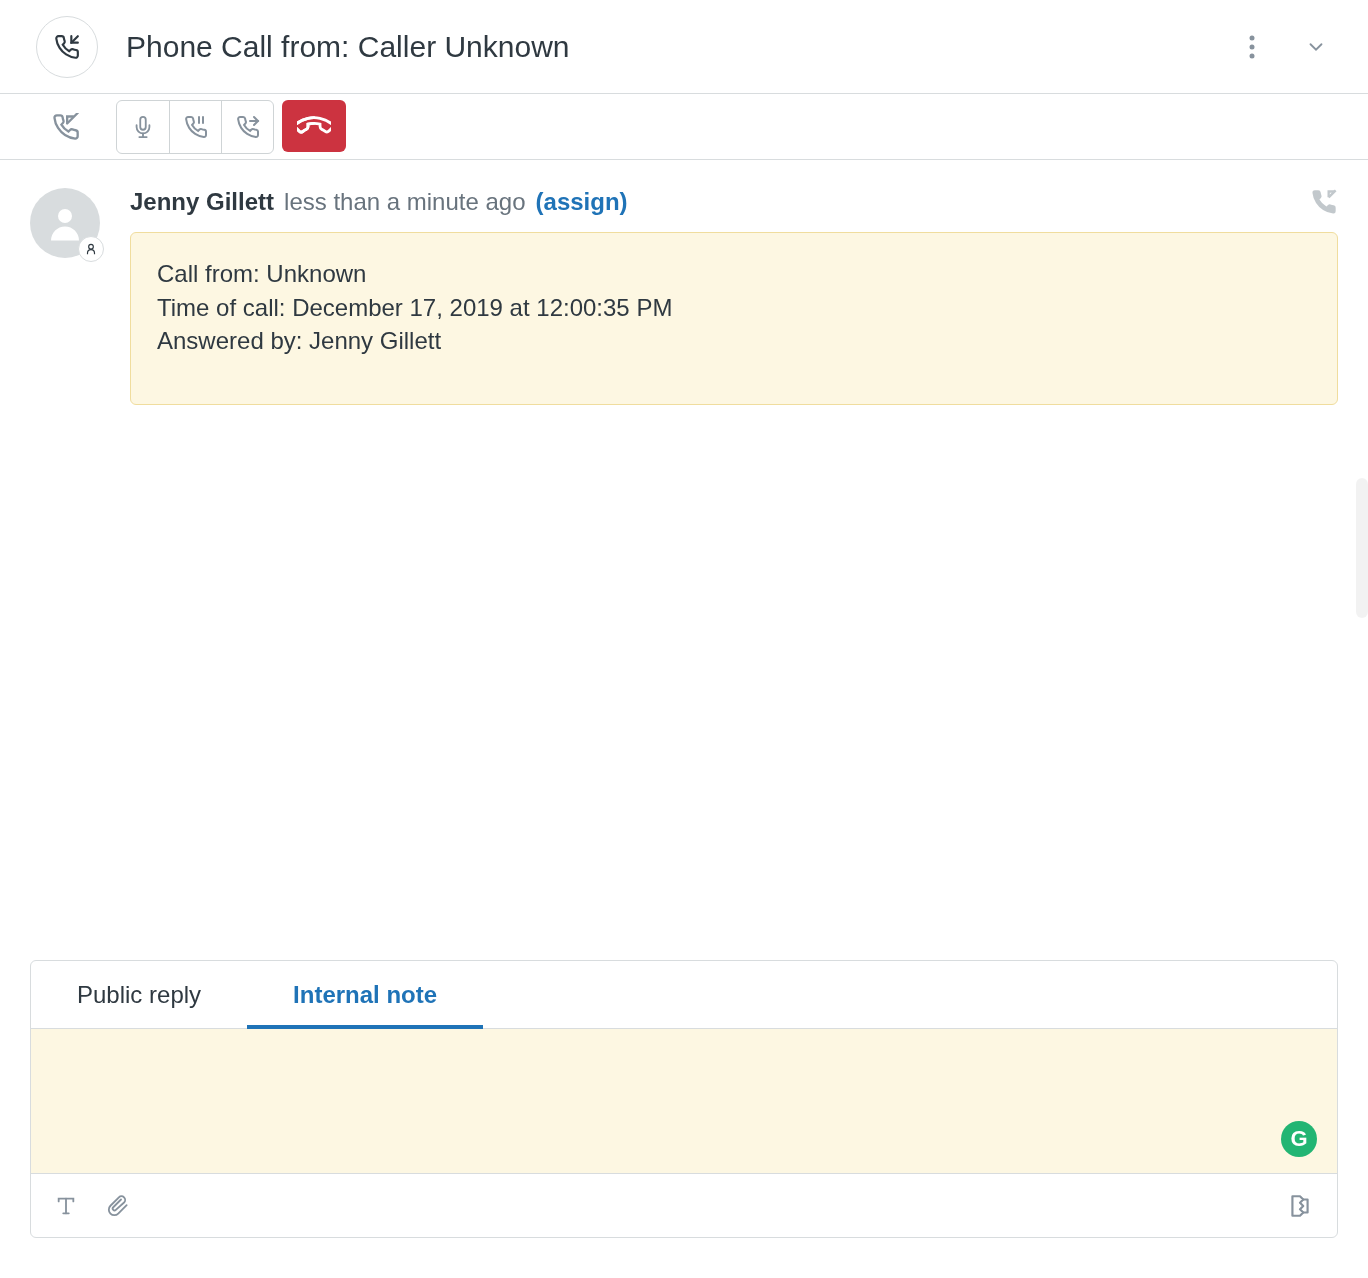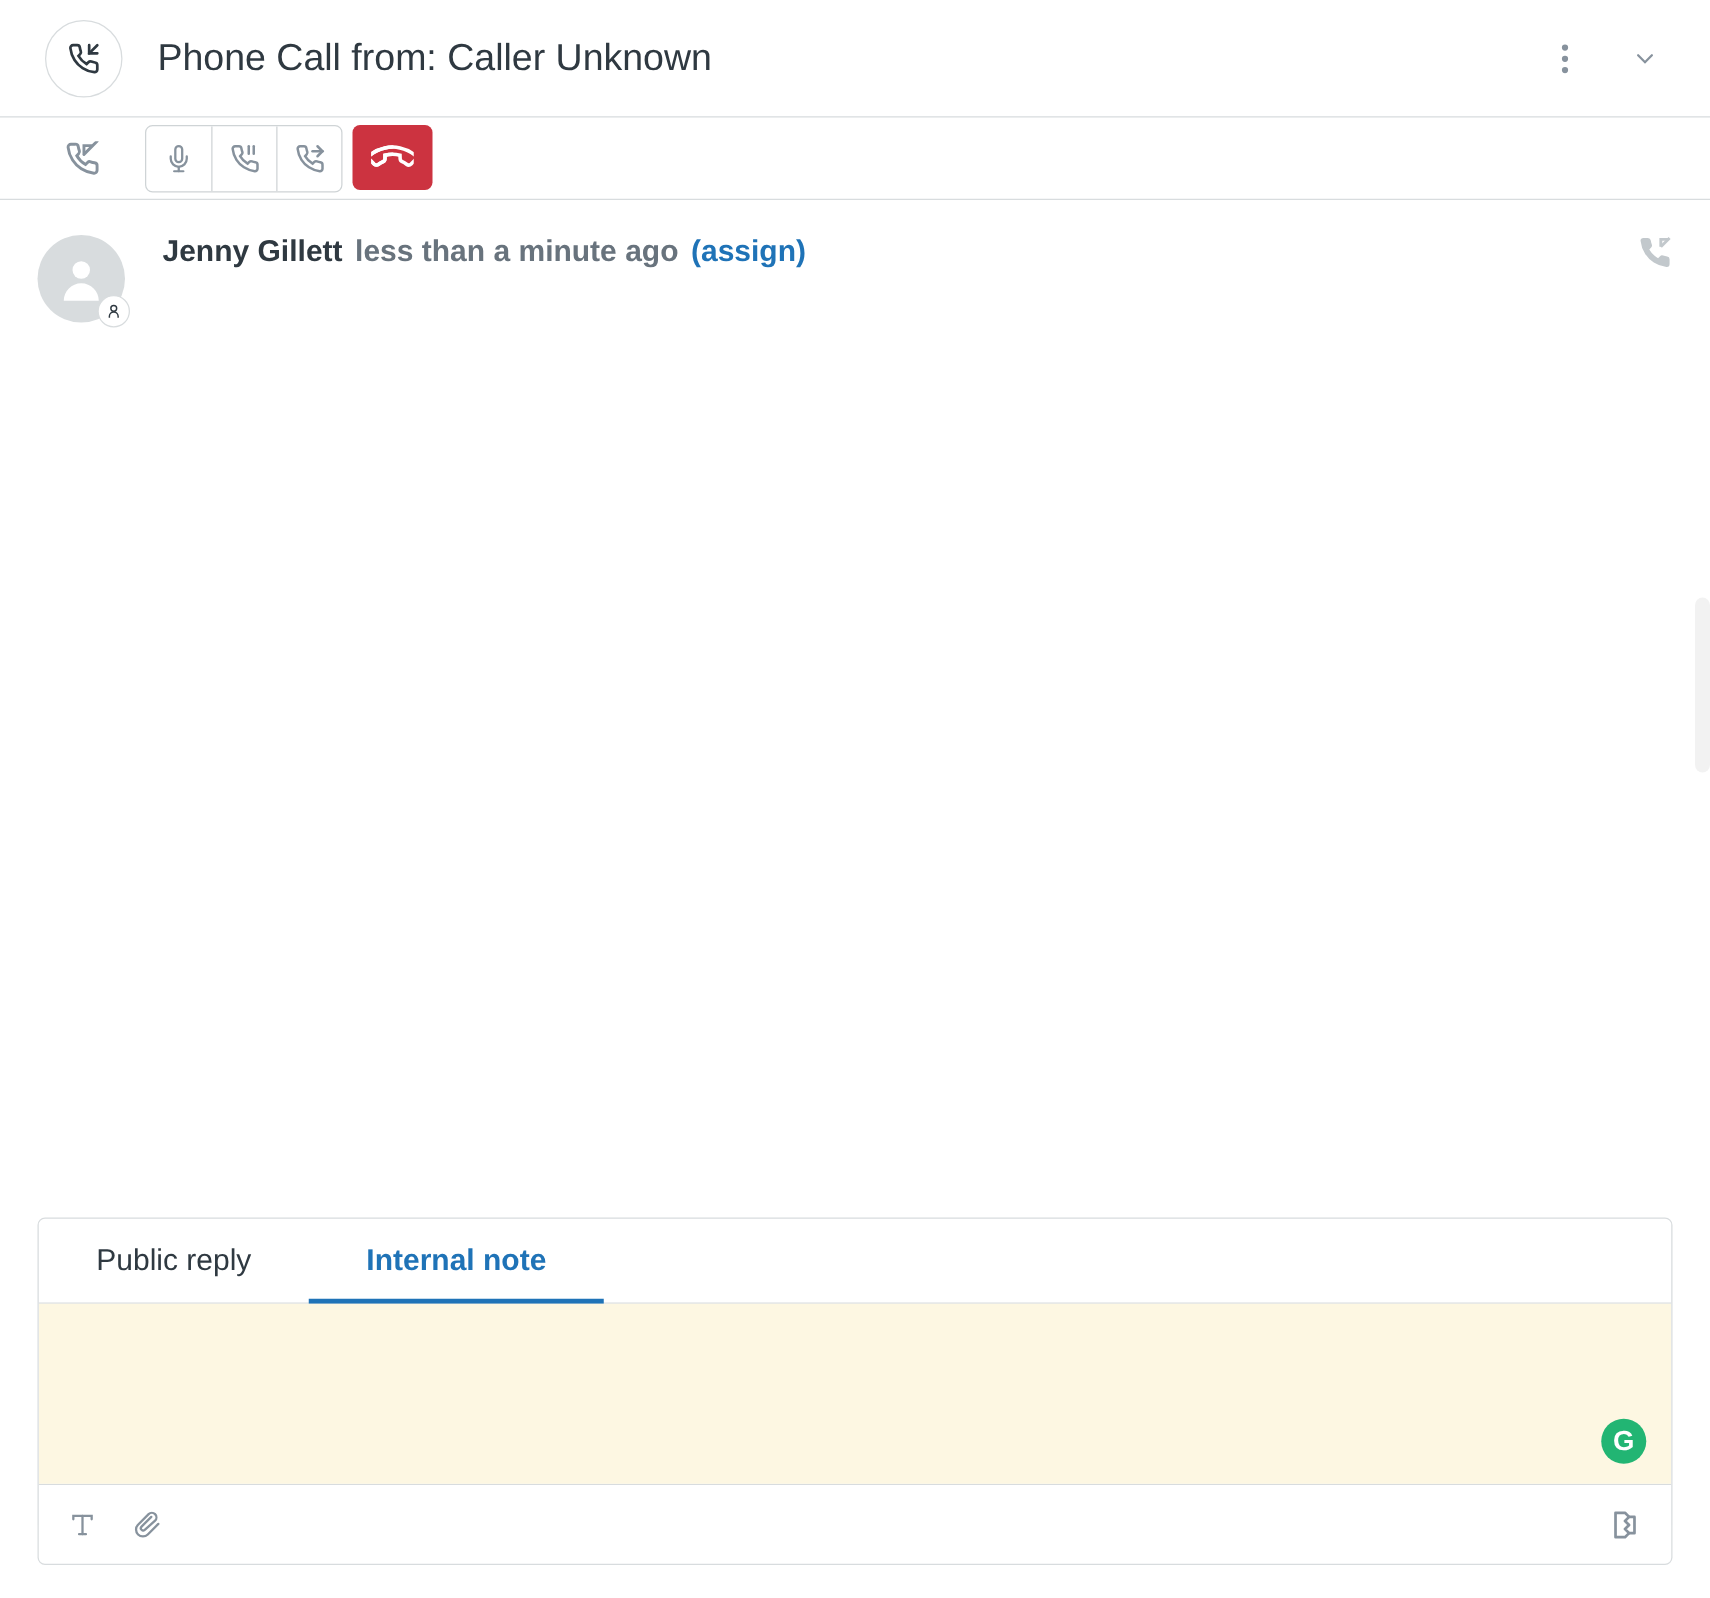--- a/index.html
+++ b/index.html
@@ -67,35 +67,35 @@
 
   
   .body{flex:1;display:flex;flex-direction:column;padding:28px 30px 0 30px;position:relative;overflow:hidden;}
   .msg-row{display:flex;gap:30px;}
   .avatar-wrap{position:relative;width:70px;height:70px;flex-shrink:0;}
   .avatar{width:70px;height:70px;border-radius:50%;background:#d8dcde;display:flex;align-items:center;justify-content:center;color:#fff;}
   .avatar-badge{position:absolute;right:-4px;bottom:-4px;width:26px;height:26px;border-radius:50%;background:#fff;border:1px solid var(--border);display:flex;align-items:center;justify-content:center;color:#2f3941;}
   .msg-col{flex:1;min-width:0;}
   .msg-head{display:flex;align-items:center;gap:10px;font-size:24px;margin-bottom:16px;}
   .msg-author{font-weight:700;color:#2f3941;}
-  .msg-time{color:var(--muted);font-weight:700;}
+  .msg-time{color:var(--muted);font-weight:400;}
   .msg-assign{color:var(--link);cursor:pointer;font-weight:700;}
   .msg-phone{margin-left:auto;color:#c2c8cc;display:flex;align-items:center;}
   .note-box{
     border:1px solid var(--yellow-border);
     background:var(--yellow);
     border-radius:6px;
     padding:24px 26px 46px 26px;
     font-size:24px;
     line-height:1.4;
   }
   .note-box div{white-space:pre-wrap;}
 
   
-  .composer-wrap{margin-top:auto;border:1px solid var(--border);border-radius:6px;margin-bottom:26px;position:relative;overflow:hidden;}
+  .composer-wrap{margin-top:auto;border:1px solid var(--border);border-radius:6px;margin-bottom:40px;position:relative;overflow:hidden;}
   .tabs{display:flex;height:68px;border-bottom:1px solid var(--border);}
   .tab{padding:0 46px;display:flex;align-items:center;font-size:24px;cursor:pointer;position:relative;color:#2f3941;}
   .tab.active{color:var(--link);font-weight:700;}
   .tab.active::after{content:"";position:absolute;left:0;right:0;bottom:-1px;height:4px;background:var(--link);}
   .compose-area{background:var(--yellow);height:144px;position:relative;}
   .compose-area textarea{width:100%;height:100%;border:none;background:transparent;resize:none;font-size:22px;padding:16px;font-family:inherit;outline:none;}
   .grammarly{position:absolute;right:20px;bottom:16px;width:36px;height:36px;border-radius:50%;background:#22b573;display:flex;align-items:center;justify-content:center;color:#fff;font-weight:700;font-size:22px;}
   .compose-tools{height:64px;border-top:1px solid var(--border);display:flex;align-items:center;padding:0 24px;gap:30px;color:var(--gray-icon);}
   .tool{cursor:pointer;display:flex;align-items:center;justify-content:center;}
   .spacer{flex:1;}
@@ -197,20 +197,25 @@
           <span class="msg-time">less than a minute ago</span>
           <span class="msg-assign">(assign)</span>
           <span class="msg-phone">
             <svg width="28" height="28" viewBox="0 0 24 24" fill="currentColor">
               <path d="M22 16.92v3a2 2 0 0 1-2.18 2 19.79 19.79 0 0 1-8.63-3.07 19.5 19.5 0 0 1-6-6A19.79 19.79 0 0 1 2.12 4.18 2 2 0 0 1 4.11 2h3a2 2 0 0 1 2 1.72c.13.93.37 1.84.7 2.71a2 2 0 0 1-.45 2.11L8.09 9.91a16 16 0 0 0 6 6l1.37-1.37a2 2 0 0 1 2.11-.45c.87.33 1.78.57 2.71.7A2 2 0 0 1 22 16.92z"></path>
               <path d="M16 8V3h5" fill="none" stroke="#c2c8cc" stroke-width="2"></path>
                 <line x1="22" y1="2" x2="16" y2="8" stroke="#c2c8cc" stroke-width="2"></line>
             </svg>
           </span>
         </div>
+        <div class="note-box">
+          <div>Call from: Unknown</div>
+          <div>Time of call: December 17, 2019 at 12:00:35 PM</div>
+          <div>Answered by: Jenny Gillett</div>
+        </div>
       </div>
     </div>
 
     <div class="composer-wrap">
       <div class="tabs">
         <div class="tab">Public reply</div>
         <div class="tab active">Internal note</div>
       </div>
       <div class="compose-area">
         <textarea value="" style=""></textarea>

